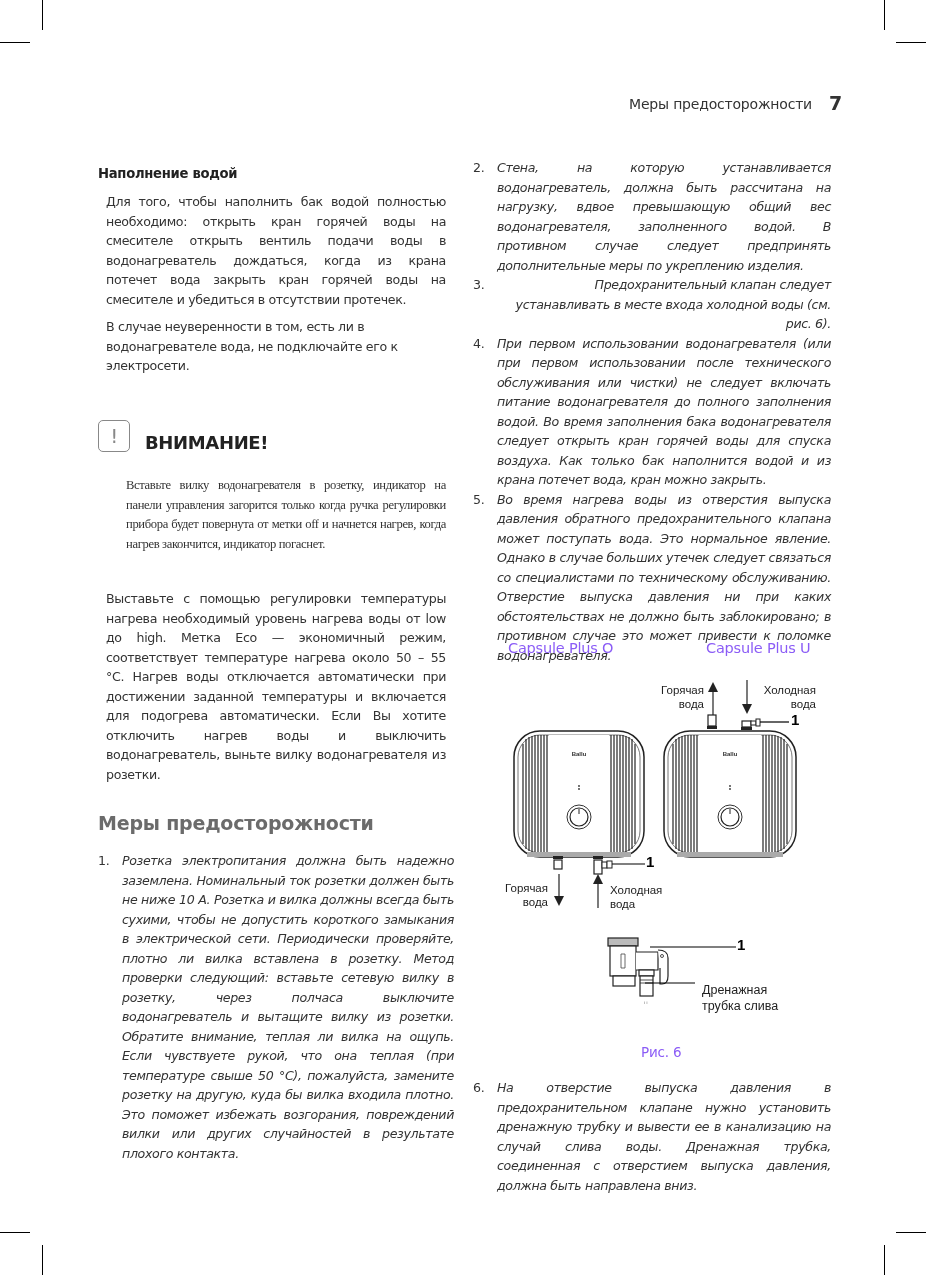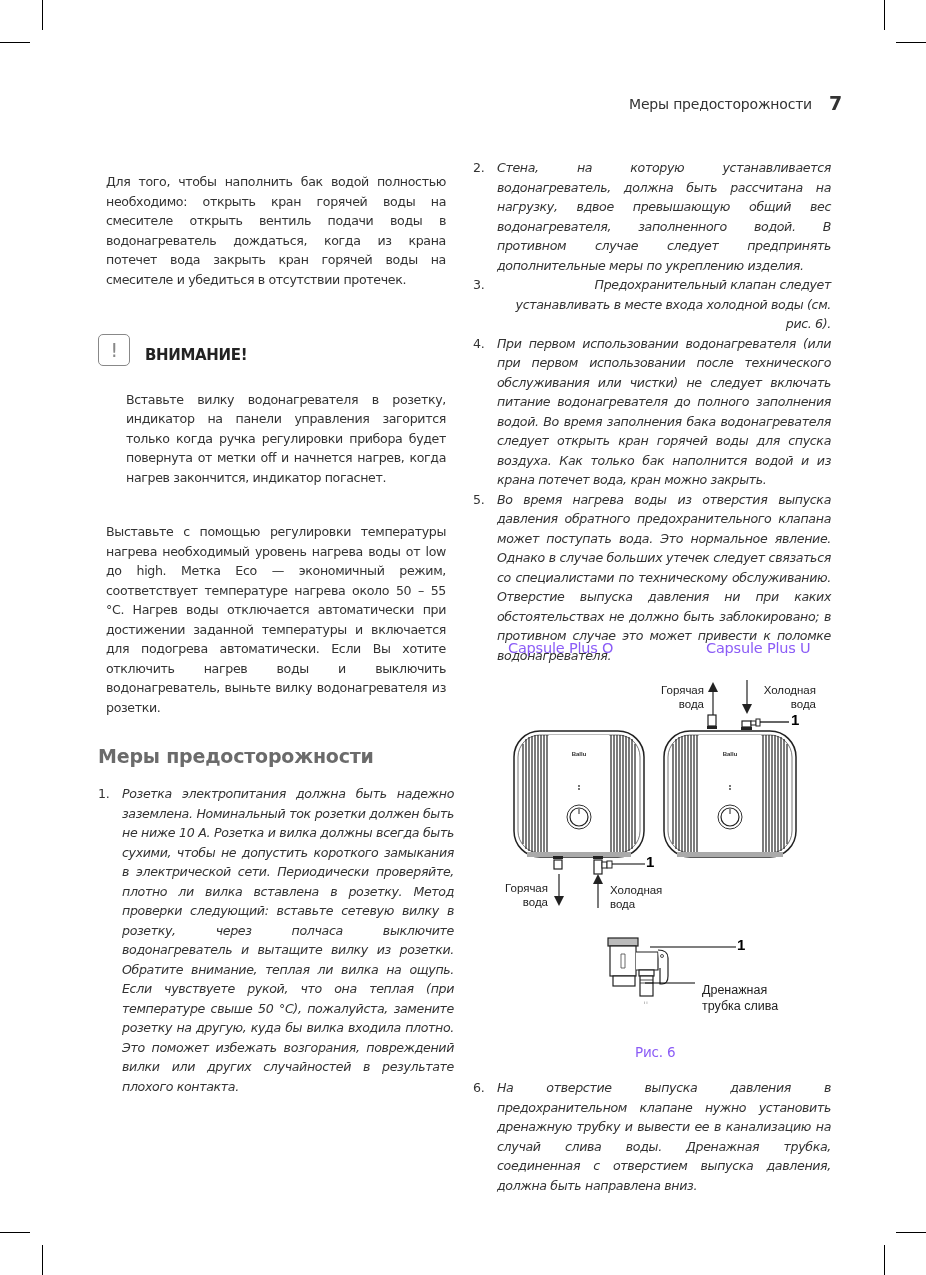--- a/index.html
+++ b/index.html
@@ -10,22 +10,22 @@
   .pnum { position: absolute; top: 92px; left: 829px; font-size: 19px; font-weight: bold; color: #333; }
   .col { position: absolute; font-size: 12.6px; line-height: 19.5px; letter-spacing: -0.35px; }
   .col-left { left: 98px; top: 150px; width: 356px; }
   .col-right { left: 473px; top: 158px; width: 358px; }
   h1.sec { font-size: 19px; font-weight: bold; color: #6b6b6b; margin: 0; line-height: 28px; letter-spacing: -0.2px; }
   h2.sub { font-size: 13.2px; font-weight: bold; color: #222; margin: 0; line-height: 20px; letter-spacing: -0.3px; }
   p { margin: 8px; text-align: justify; }
   .warn { display: flex; align-items: flex-end; margin-top: 14px; }
   .warn-box { width: 30px; height: 30px; border: 1.5px solid #888; border-radius: 5px;
               display: flex; align-items: center; justify-content: center; color: #888; font-size: 20px; line-height: 1; }
-  .warn-label { margin-left: 15px; font-weight: bold; font-size: 15px; color: #222; margin-top: 16px; }
-  .indent { padding-left: 20px; }
+  .warn-label { margin-left: 15px; font-weight: bold; font-size: 18px; color: #222; margin-top: 16px; }
+  .indent { padding-left: 20px; font-family: Liberation Serif, serif; }
   ol.list { list-style: none; margin: 0; padding: 0; }
   ol.list li { display: flex; }
   ol.list li .num { width: 24px; flex: 0 0 24px; }
   ol.list li .txt { flex: 1; text-align: justify; font-style: italic; }
   .fig { position: absolute; left: 490px; top: 636px; width: 340px; height: 430px; }
   .fig-label { position: absolute; font-size: 14.5px; color: #8b5cf6; letter-spacing: -0.2px; }
   .lbl { position: absolute; font-size: 11.5px; line-height: 14px; color: #222; font-family: "Liberation Sans", sans-serif; }
   .one { position: absolute; font-weight: bold; font-size: 15px; color: #000; font-family: "Liberation Sans", sans-serif; }
   svg { position: absolute; overflow: visible; }
 </style>
@@ -39,21 +39,23 @@
 <div class="crop" style="left:0;top:1232px;width:30px;height:1px;"></div>
 <div class="crop" style="left:42px;top:1245px;width:1px;height:30px;"></div>
 <div class="crop" style="left:896px;top:1232px;width:30px;height:1px;"></div>
 <div class="crop" style="left:884px;top:1245px;width:1px;height:30px;"></div>
 
 <div class="hdr">Меры предосторожности</div>
 <div class="pnum">7</div>
 
 <div class="col col-left">
   <div style="height:14px"></div>
+  <h2 class="sub">Наполнение водой</h2>
   <p>Для того, чтобы наполнить бак водой полностью необходимо: открыть кран горячей воды на смесителе открыть вентиль подачи воды в водонагреватель дождаться, когда из крана потечет вода закрыть кран горячей воды на смесителе и убедиться в отсутствии протечек.</p>
+  <p style="text-align:left">В случае неуверенности в том, есть ли в водонагревателе вода, не подключайте его к электросети.</p>
   <div style="height:19px"></div>
   <div class="warn">
     <div class="warn-box">!</div>
     <div class="warn-label">ВНИМАНИЕ!</div>
   </div>
   <div style="height:16px"></div>
   <p class="indent">Вставьте вилку водонагревателя в розетку, индикатор на панели управления загорится только когда ручка регулировки прибора будет повернута от метки off и начнется нагрев, когда нагрев закончится, индикатор погаснет.</p>
   <div style="height:19px"></div>
   <p>Выставьте с помощью регулировки температуры нагрева необходимый уровень нагрева воды от low до high. Метка Eco — экономичный режим, соответствует температуре нагрева около 50 – 55 °C. Нагрев воды отключается автоматически при достижении заданной температуры и включается для подогрева автоматически. Если Вы хотите отключить нагрев воды и выключить водонагреватель, выньте вилку водонагревателя из розетки.</p>
   <div style="height:17px"></div>
@@ -229,21 +231,21 @@
     <line x1="0" y1="1" x2="86" y2="1" stroke="#000" stroke-width="1.2"></line>
   </svg>
   <div class="one" style="left:247px;top:300px;">1</div>
   <svg style="left:155px;top:346px;" width="52" height="2" viewBox="0 0 52 2">
     <line x1="0" y1="1" x2="50" y2="1" stroke="#000" stroke-width="1"></line>
   </svg>
   <div class="lbl" style="left:212px;top:346px;font-size:12.5px;line-height:16px;">
     <div>Дренажная</div>
     <div>трубка слива</div>
   </div>
-  <div class="fig-label" style="left:145px;top:408px;font-size:13.5px;">Рис. 6</div>
+  <div class="fig-label" style="left:151px;top:408px;font-size:13.5px;">Рис. 6</div>
 </div>
 
 <div class="col" style="left:473px;top:1078px;width:358px;">
   <ol class="list">
     <li>
       <span class="num">6.</span>
       <span class="txt">На отверстие выпуска давления в предохранительном клапане нужно установить дренажную трубку и вывести ее в канализацию на случай слива воды. Дренажная трубка, соединенная с отверстием выпуска давления, должна быть направлена вниз.</span>
     </li>
   </ol>
 </div>

